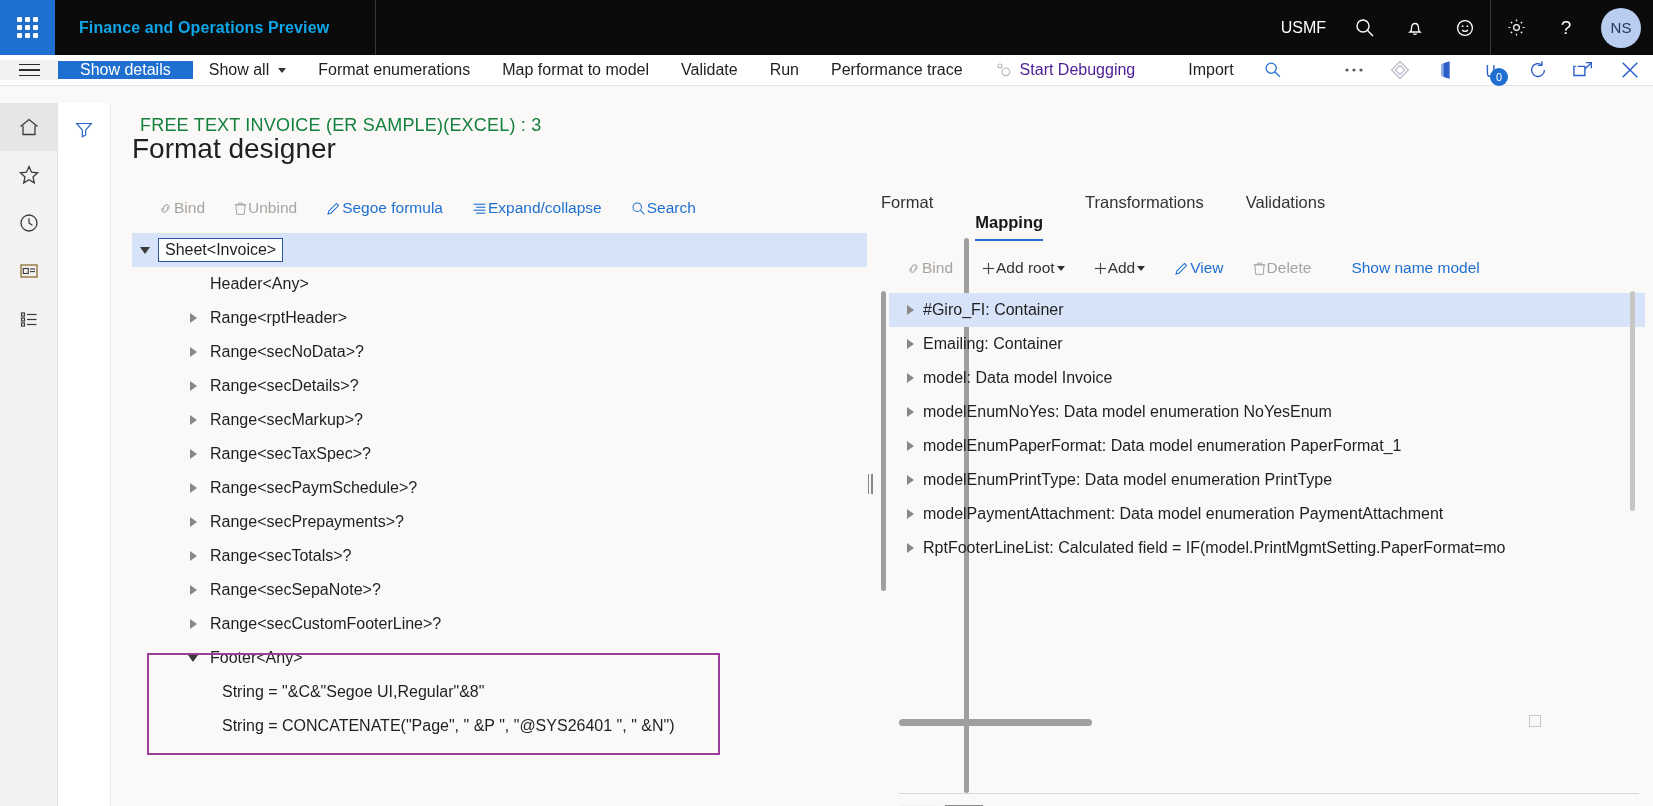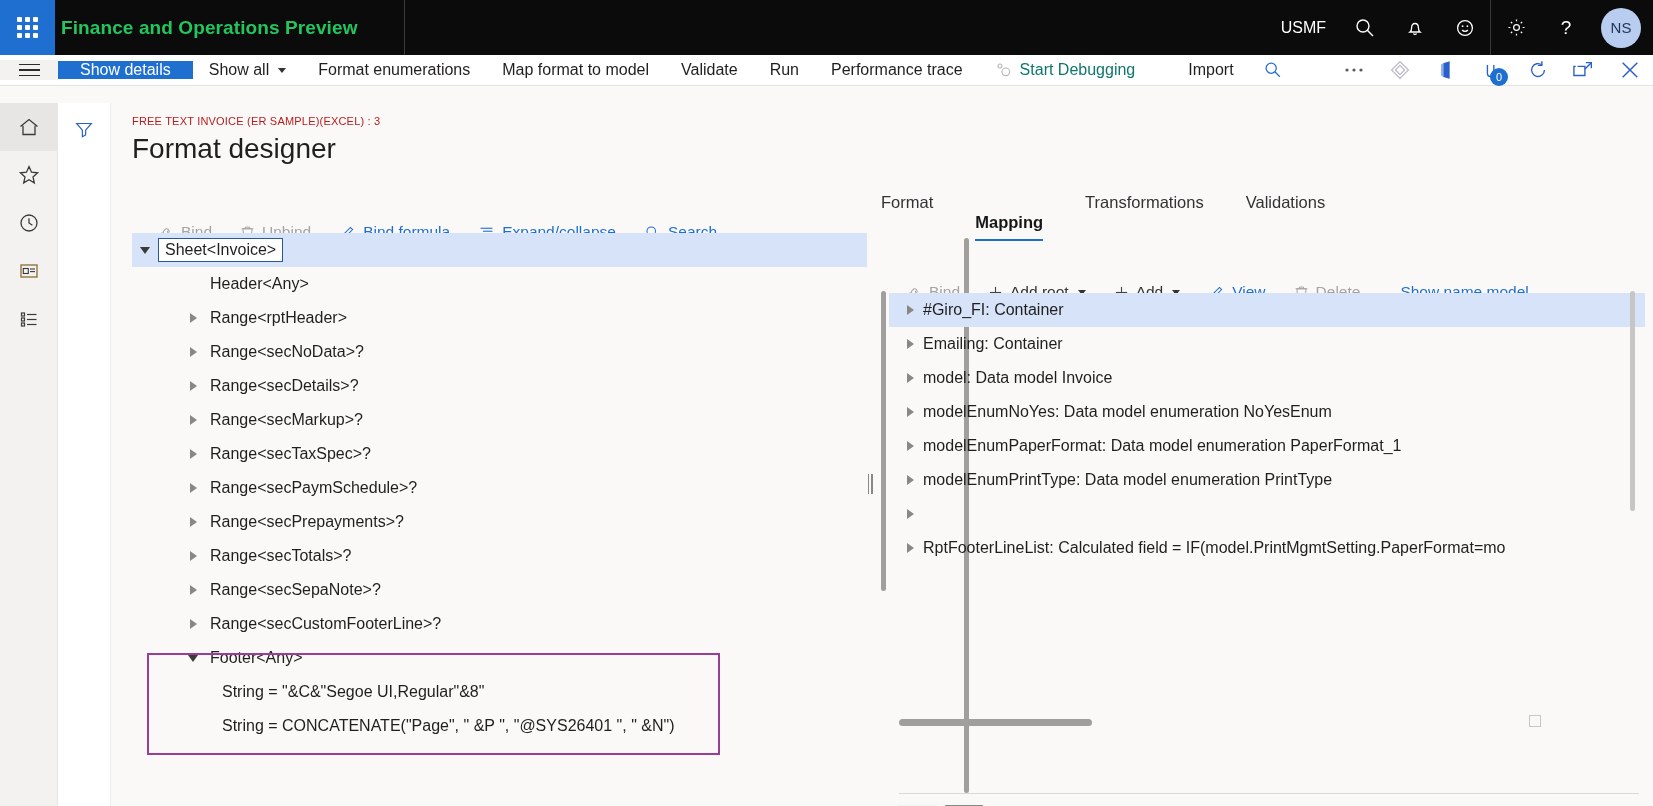--- a/index.html
+++ b/index.html
@@ -20,21 +20,21 @@
     width: 55px; height: 55px; background: #1f6fd0;
     display: flex; align-items: center; justify-content: center;
     flex: 0 0 55px; cursor: pointer;
   }
   .waffle-grid {
     display: grid; grid-template-columns: repeat(3, 5px);
     grid-template-rows: repeat(3, 5px); gap: 3px;
   }
   .waffle-grid i { display:block; width:5px; height:5px; background:#fff; border-radius:1px; }
   .app-title {
-    color: #22c55e; font-size: 19px; font-weight: bold; padding-left: 6px;
+    color: #0ea5e9; font-size: 16px; font-weight: bold; padding-left: 24px;
     letter-spacing: .1px; white-space: nowrap;
   }
   .topbar-sep {
     width: 1px; height: 55px; background: #3a3a3a; margin-left: 46px;
   }
   .topbar-right {
     margin-left: auto; display: flex; align-items: center; height: 55px;
   }
   .company {
     color: #fff; font-size: 16px; padding: 0 14px; white-space: nowrap;
@@ -66,21 +66,21 @@
   .ham-lines i { display:block; height:1.6px; background:#2c2c2c; margin:4px 0; }
   .show-details {
     background: #1f6fd0; color: #fff; font-size: 16px;
     display: flex; align-items: center; padding: 0 22px; cursor: pointer;
     white-space: nowrap;
   }
   .cmd-item {
     display: flex; align-items: center; gap: 7px; padding: 14px 16px;
     font-size: 16px; color: #201f1e; cursor: pointer; white-space: nowrap;
   }
-  .cmd-item.disabled { color: #0f766e; cursor: default; }
+  .cmd-item.disabled { color: #4c1d95; cursor: default; }
   .caret-dn {
     width:0;height:0;border-left:4.5px solid transparent;
     border-right:4.5px solid transparent;border-top:5px solid #333; margin-left:2px;
   }
   .cmd-sep { width:1px; background:#d9d7d4; margin: 10px 10px; }
   .cmd-right { margin-left: auto; display: flex; align-items: stretch; }
   .cmd-icon {
     width: 46px; display: flex; align-items: center; justify-content: center;
     cursor: pointer; position: relative;
   }
@@ -110,35 +110,35 @@
     margin: 9px auto 0; width: 38px; height: 34px; display: flex;
     align-items: center; justify-content: center; cursor: pointer;
   }
 
   
   .content {
     position: absolute; top: 103px; left: 111px; width: 1542px; height: 703px;
     background: #faf9f8;
   }
   .crumb {
-    position: absolute; top: 12px; left: 21px;
-    font-size: 11px; color: #b91c1c; letter-spacing: .2px;
+    position: absolute; top: 12px; left: 29px;
+    font-size: 18px; color: #15803d; letter-spacing: .2px;
   }
   .page-title {
     position: absolute; top: 30px; left: 21px;
     font-size: 28px; color: #201f1e; font-weight: normal;
   }
 
   
   .left-toolbar {
     position: absolute; top: 90px; left: 32px; display: flex; align-items: center;
   }
   .tb-btn {
-    display: flex; align-items: center; gap: 7px; padding: 0 14px; height: 30px;
-    font-size: 15.5px; color: #1f6fd0; cursor: pointer; white-space: nowrap; margin-top: 24px;
+    display: flex; align-items: center; padding: 0 14px; height: 30px;
+    font-size: 15.5px; color: #1f6fd0; cursor: pointer; white-space: nowrap;
   }
   .tb-btn.disabled { color: #a6a4a2; cursor: default; }
 
   
   .tree-wrap {
     position: absolute; top: 130px; left: 21px; width: 735px; height: 566px;
     overflow: hidden;
   }
   .tree-row {
     height: 34px; display: flex; align-items: center; font-size: 16px;
@@ -445,21 +445,21 @@
               <line x1="2" y1="5.5" x2="16" y2="5.5"></line>
               <path d="M6.5 5.5 v-2 h5 v2"></path>
             </g>
           </svg>
         <span>Unbind</span>
       </div>
       <div class="tb-btn">
         <svg width="17" height="17" viewBox="0 0 20 20">
             <path d="M3.5 16.5 l1 -3.5 9 -9 2.5 2.5 -9 9z" fill="none" stroke="#1f6fd0" stroke-width="1.2"></path>
           </svg>
-        <span>Bind formula</span>
+        <span>Segoe formula</span>
       </div>
       <div class="tb-btn">
         <svg width="17" height="17" viewBox="0 0 20 20">
             <g stroke="#1f6fd0" stroke-width="1.3">
               <line x1="3" y1="5" x2="17" y2="5"></line>
               <line x1="6" y1="8.5" x2="17" y2="8.5"></line>
               <line x1="3" y1="12" x2="17" y2="12"></line>
               <line x1="6" y1="15.5" x2="17" y2="15.5"></line>
             </g>
           </svg>
@@ -661,20 +661,21 @@
         <div class="rrow">
           <span class="twisty">
               <i class="tri-right"></i>
             </span>
           <span>modelEnumPrintType: Data model enumeration PrintType</span>
         </div>
         <div class="rrow">
           <span class="twisty">
               <i class="tri-right"></i>
             </span>
+          <span>modelPaymentAttachment: Data model enumeration PaymentAttachment</span>
         </div>
         <div class="rrow">
           <span class="twisty">
               <i class="tri-right"></i>
             </span>
           <span>RptFooterLineList: Calculated field = IF(model.PrintMgmtSetting.PaperFormat=mo</span>
         </div>
       </div>
 
       <div class="rleft-scroll">

